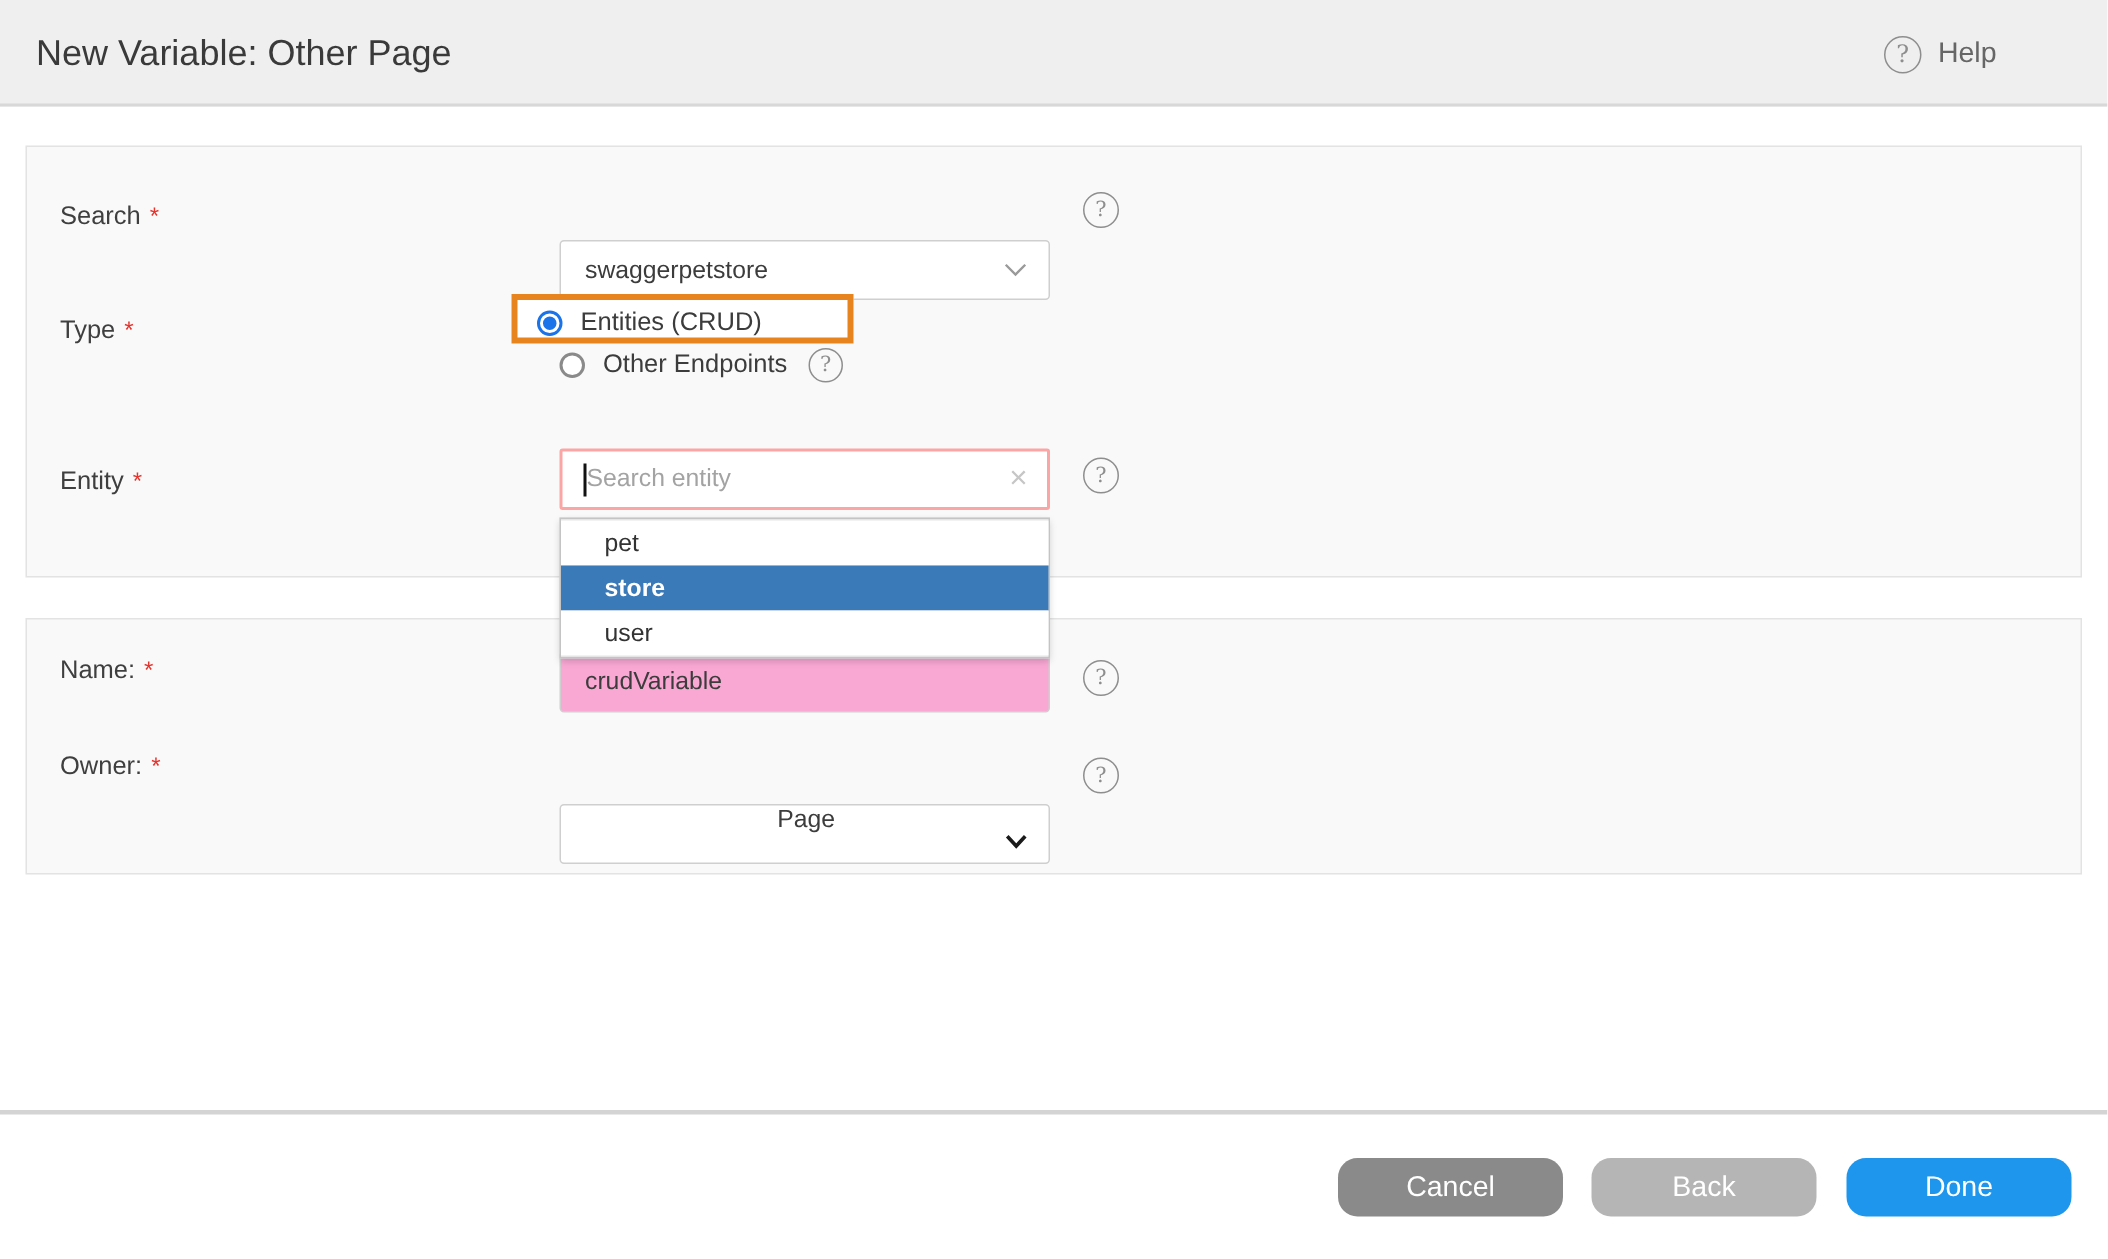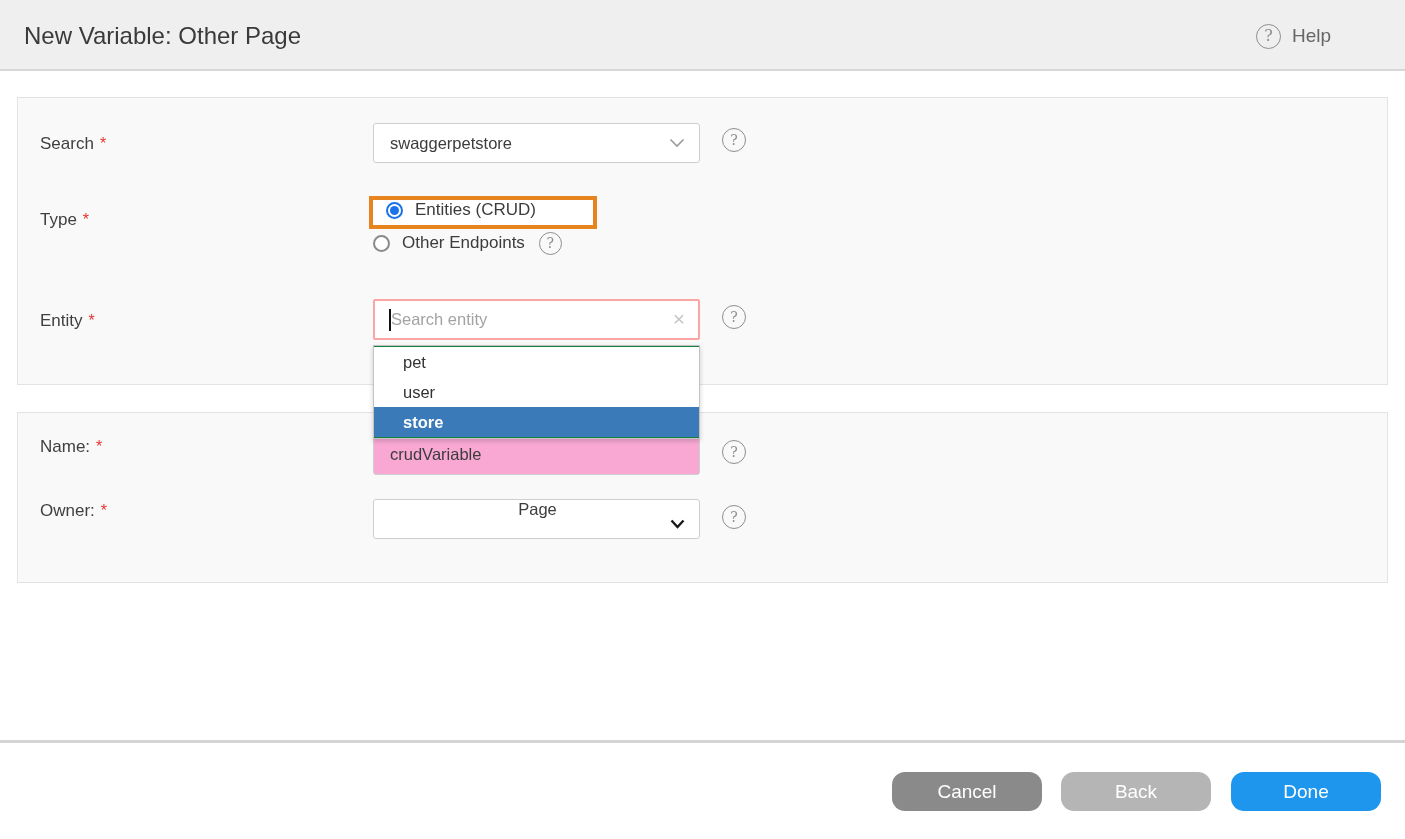--- a/index.html
+++ b/index.html
@@ -46,29 +46,29 @@
   .field-label {
     position: absolute; left: 40px; font-size: 17px; color: #3f3f3f; height: 21px; line-height: 21px;
   }
   .req { color: #e5342e; margin-left: 6px; font-size: 16px; }
 
   
   .ctl {
     position: absolute; left: 373px; width: 327px; height: 40px;
     background: #ffffff; border: 1px solid #cfcfcf; border-radius: 3px;
     display: flex; align-items: center; padding: 0 14px 0 16px;
-    font-size: 16.5px; color: #3c3c3c; cursor: pointer;
+    font-size: 16.5px; color: #3c3c3c; cursor: pointer; margin-top: 37px;
   }
   .ctl .chev { margin-left: auto; }
 
   
   .annotation-box {
-    position: absolute; left: 369px; top: 196px; width: 228px; height: 33px;
+    position: absolute; left: 341px; top: 196px; width: 228px; height: 33px;
     border: 4px solid #e8841d; background: #ffffff;
-    display: flex; align-items: flex-start; padding-left: 13px;
+    display: flex; align-items: flex-end; padding-left: 13px;
   }
   .radio-option { display: flex; align-items: center; gap: 12px; cursor: pointer; }
   .radio-circle {
     width: 17px; height: 17px; border-radius: 50%;
     border: 2px solid #8a8a8a; background: #fff; position: relative; flex: none;
   }
   .radio-circle.on { border-color: #1a73e8; }
   .radio-circle.on::after {
     content: ""; position: absolute; left: 2px; top: 2px; width: 9px; height: 9px;
     border-radius: 50%; background: #1a73e8;
@@ -95,21 +95,21 @@
     position: absolute; left: 14px; top: 8px; width: 2px; height: 22px; background: #111;
   }
   .clear-x {
     position: absolute; right: 9px; top: 8px; width: 20px; height: 20px;
     color: #c6c6c6; font-size: 21px; line-height: 20px; text-align: center; cursor: pointer;
   }
 
   
   .dropdown {
     position: absolute; left: 373px; top: 345px; width: 327px;
-    background: #15803d; border: 1px solid #c4c4c4;
+    background: #e5e5e5; border: 1px solid #c4c4c4;
     box-shadow: 0 2px 5px rgba(0,0,0,0.18); z-index: 20; padding: 1px 0;
   }
   .dd-item {
     height: 30px; line-height: 30px; padding-left: 29px;
     font-size: 16.5px; color: #333333; cursor: pointer; background: #fff;
   }
   .dd-item.highlighted { background: #3a7ab8; color: #ffffff; font-weight: bold; }
 
   
   .name-input {
@@ -185,22 +185,22 @@
 </div>
 <div class="search-wrap">
   <input class="search-input" type="text" placeholder="Search entity" style="">
   <div class="caret"></div>
   <div class="clear-x">×</div>
 </div>
 <div class="qcircle row-help" style="top:305px;">?</div>
 
 <div class="dropdown">
   <div class="dd-item">pet</div>
+  <div class="dd-item highlighted">store</div>
   <div class="dd-item">user</div>
-  <div class="dd-item highlighted">store</div>
 </div>
 
 <div class="panel panel-2"></div>
 
 <div class="field-label" style="top:436px;">
   <span>Name:</span><span class="req">*</span>
 </div>
 <input class="name-input" type="text" value="crudVariable" style="">
 <div class="qcircle row-help" style="top:440px;">?</div>
 

